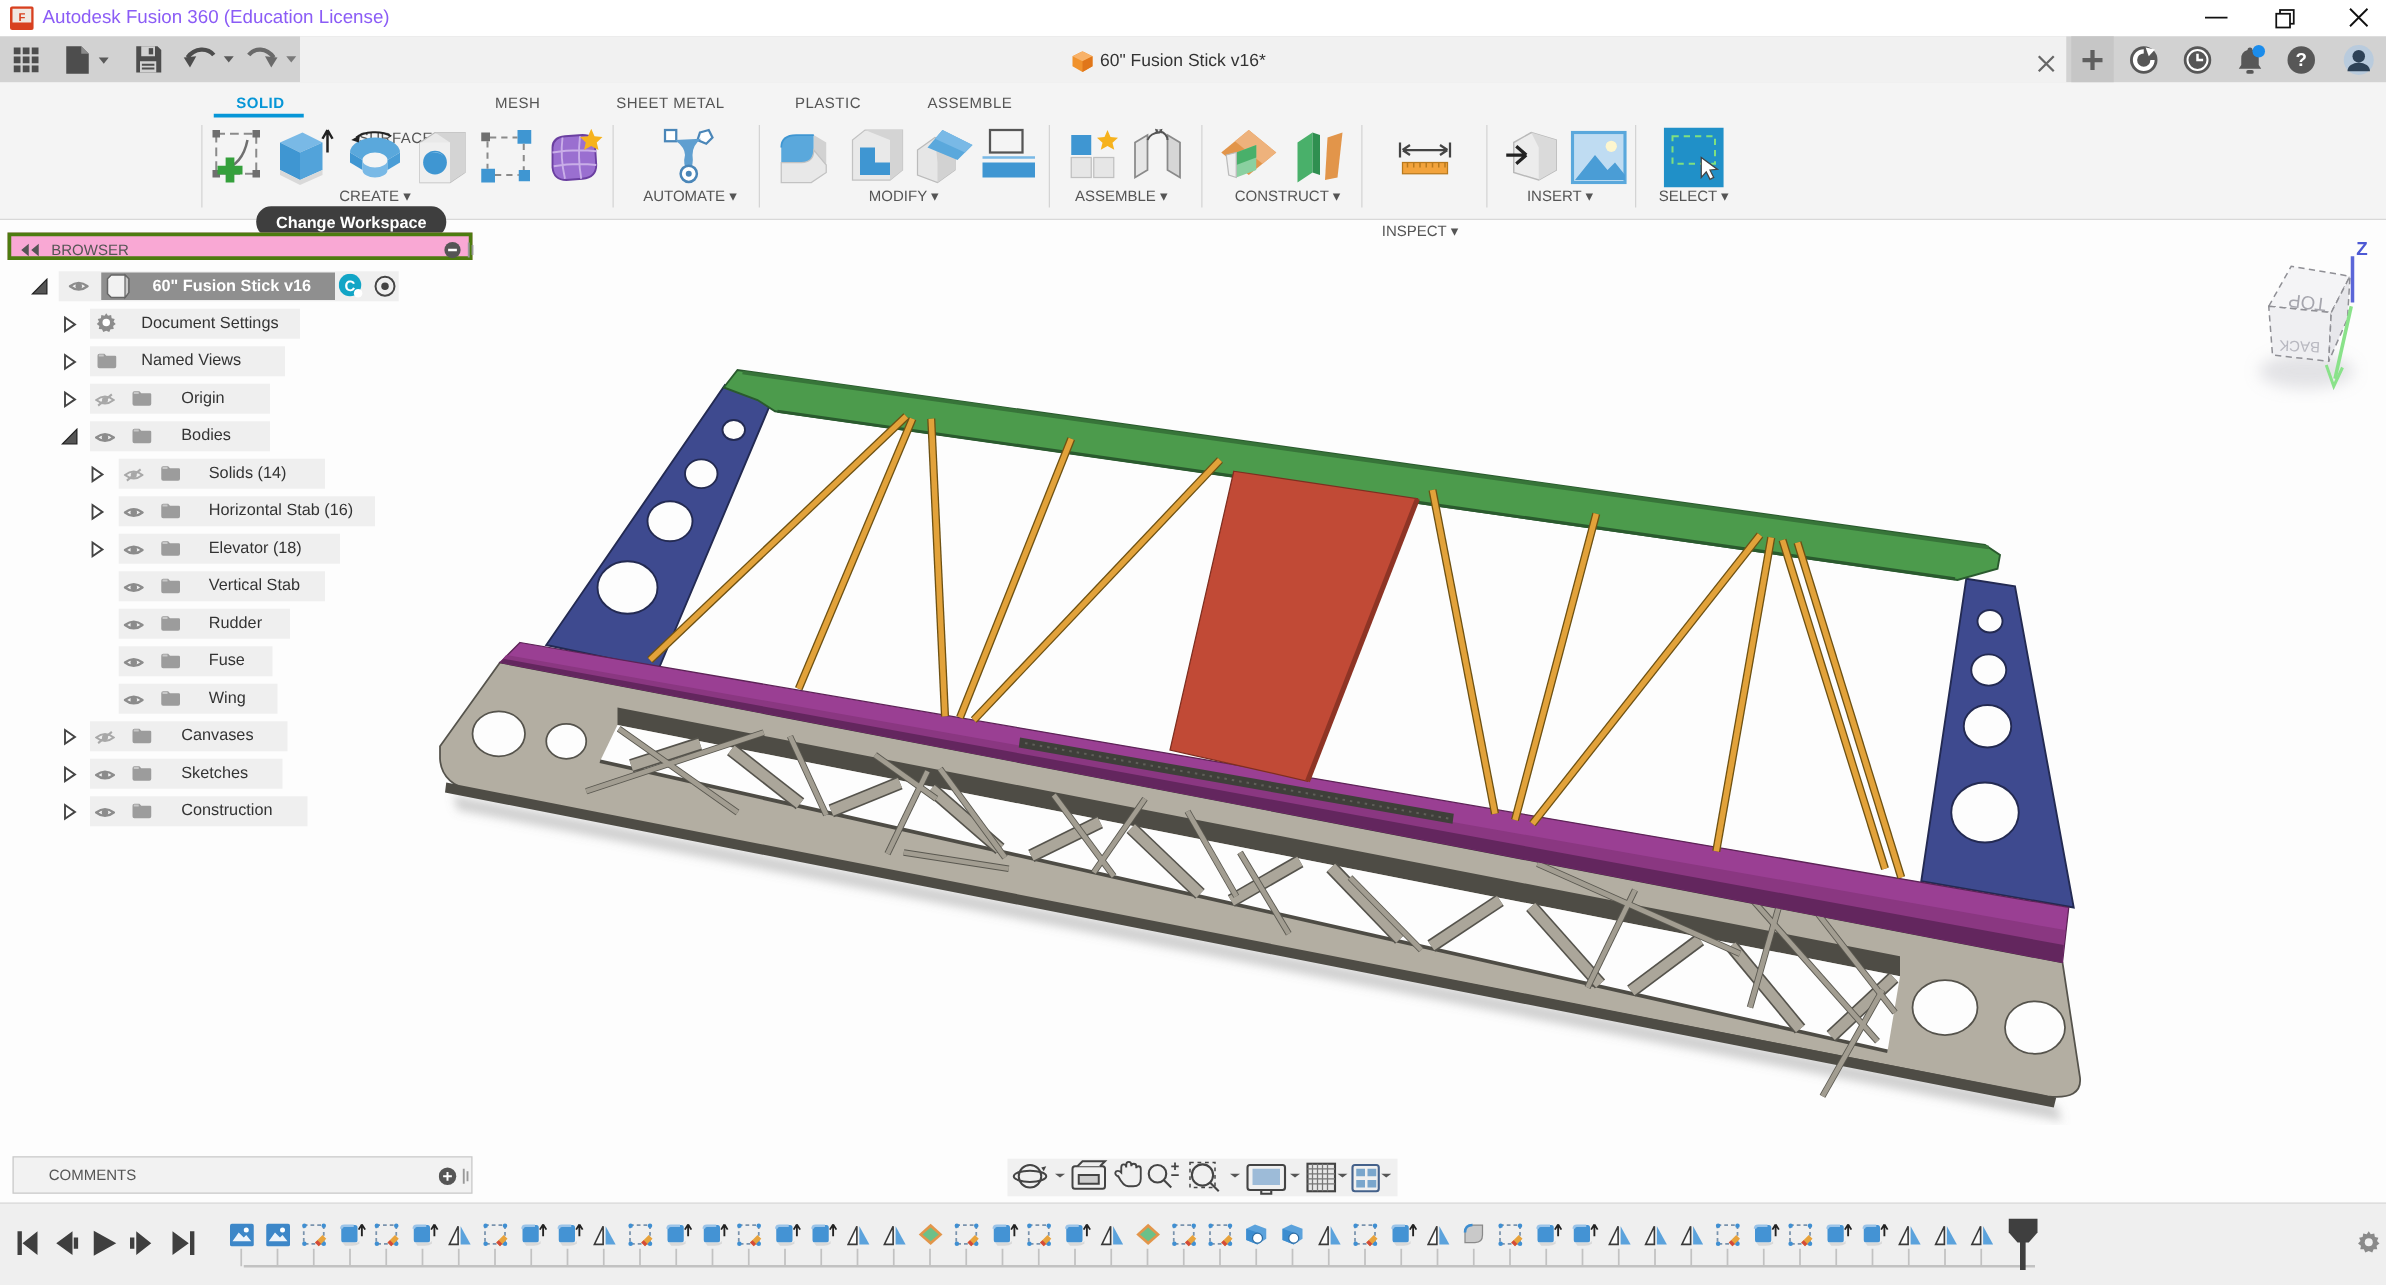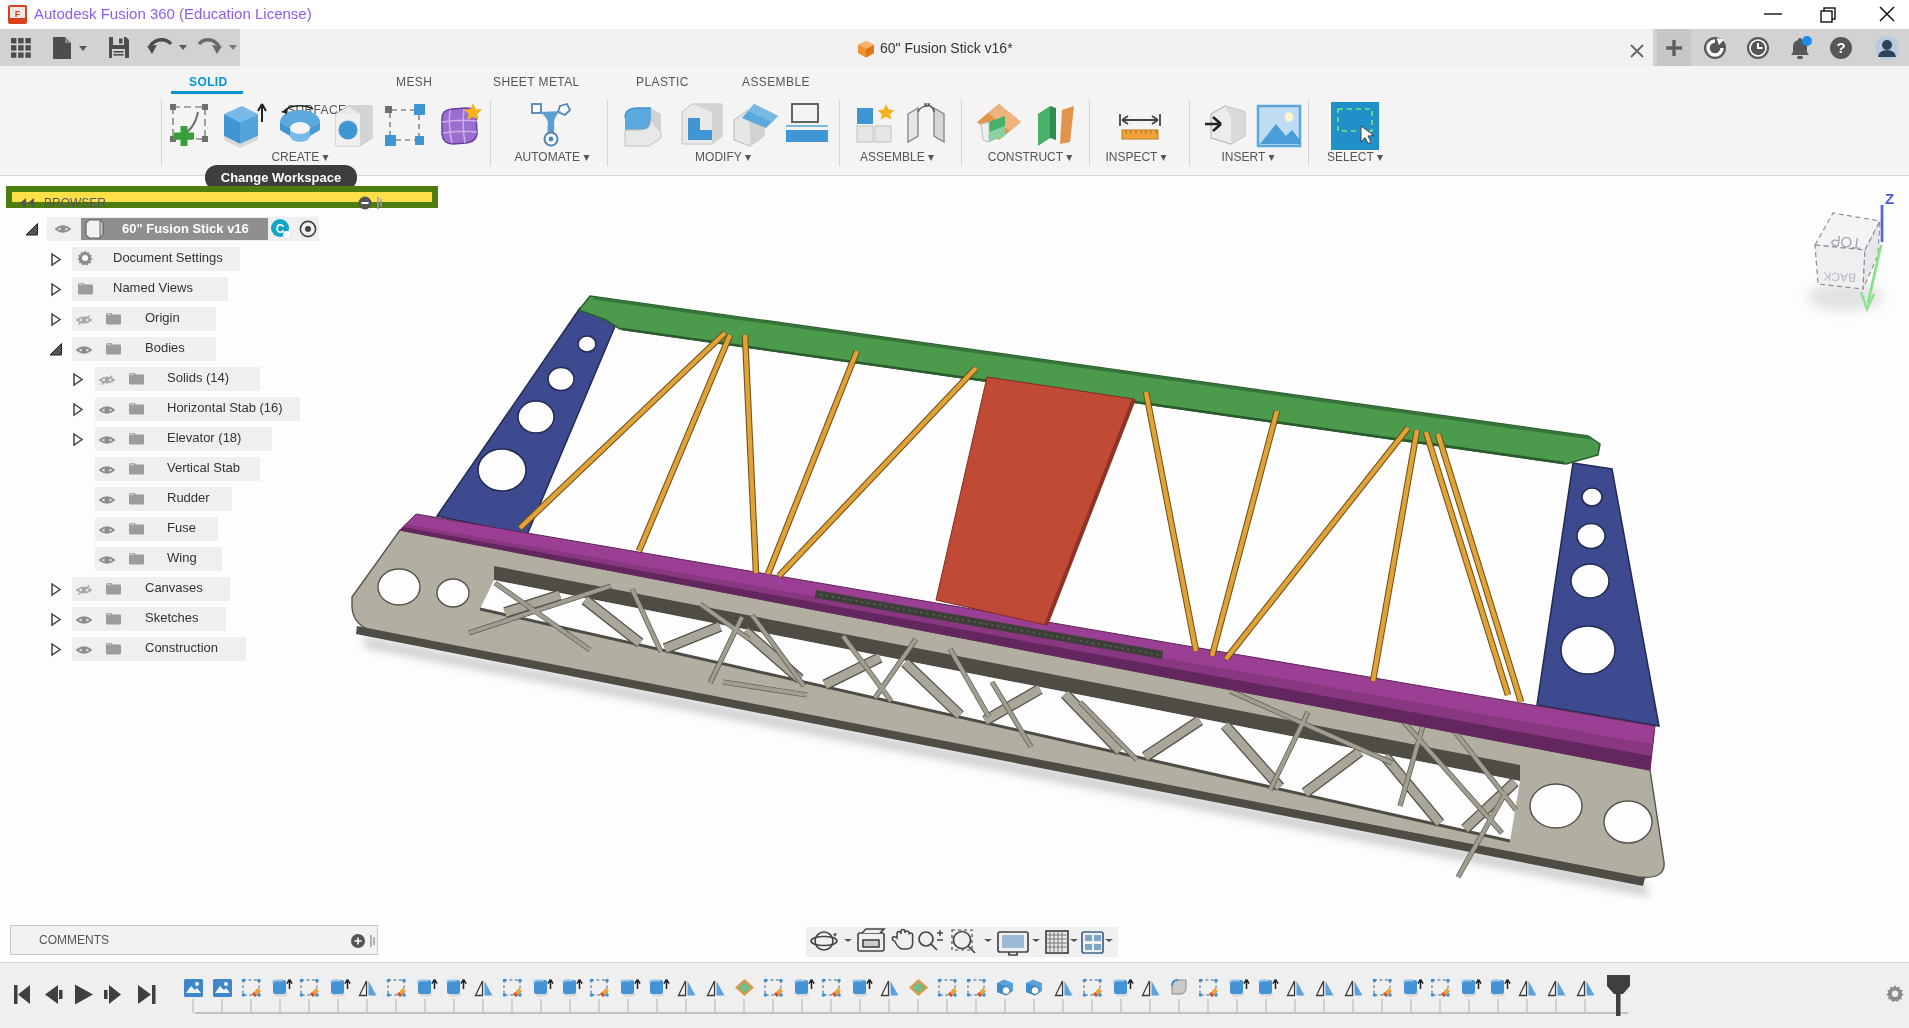--- a/index.html
+++ b/index.html
@@ -17,21 +17,21 @@
 #ribbon{position:absolute;left:0;top:66px;width:1909px;height:110px;background:#f4f4f4;border-bottom:1px solid #d8d8d8;}
 .rtab{position:absolute;top:9px;font-size:12px;color:#555;letter-spacing:.4px;}
 #designbtn{position:absolute;left:15px;top:14px;width:137px;height:77px;background:#e2e2e2;border-radius:4px;color:#333;font-size:13px;font-weight:bold;text-align:center;line-height:77px;}
 .rlabel{position:absolute;top:84px;font-size:12px;color:#555;text-align:center;white-space:nowrap;}
 .rsep{position:absolute;top:34px;width:1px;height:66px;background:#d4d4d4;}
 .ricon{position:absolute;top:36px;}
 
 #tooltip{position:absolute;left:205px;top:165px;width:152px;height:25px;background:#3e3e3e;border-radius:12px;color:#fff;font-size:13px;font-weight:bold;text-align:center;line-height:25px;}
 
 #browser{position:absolute;left:0;top:176px;width:385px;height:500px;}
-#bheader{position:absolute;left:6px;top:10px;width:432px;height:22px;background:#fde047;border:6px solid #4d7c0f;color:#555;font-size:12px;}
+#bheader{position:absolute;left:6px;top:10px;width:372px;height:22px;background:#f9a8d4;border:3px solid #4d7c0f;color:#555;font-size:12px;}
 .brow{position:absolute;height:24px;background:#efefef;}
 .btext{position:absolute;top:4px;font-size:13px;color:#333;white-space:nowrap;}
 
 #comments{position:absolute;left:10px;top:925px;width:368px;height:30px;background:#f2f2f2;border:1px solid #c9c9c9;color:#555;font-size:12px;}
 #navbar{position:absolute;left:806px;top:927px;width:312px;height:30px;background:#f0f0f0;}
 #timeline{position:absolute;left:0;top:962px;width:1909px;height:66px;background:#efefef;border-top:1px solid #d9d9d9;}
 </style>
 </head>
 <body>
 <div id="app">
@@ -135,21 +135,21 @@
     <div class="rtab" style="left:287px;margin-top:28px;">SURFACE</div>
     <div class="rtab" style="left:396px;">MESH</div>
     <div class="rtab" style="left:493px;">SHEET METAL</div>
     <div class="rtab" style="left:636px;">PLASTIC</div>
     <div class="rtab" style="left:742px;">ASSEMBLE</div>
     <div class="rlabel" style="left:255px;width:90px;">CREATE ▾</div>
     <div class="rlabel" style="left:500px;width:104px;">AUTOMATE ▾</div>
     <div class="rlabel" style="left:680px;width:86px;">MODIFY ▾</div>
     <div class="rlabel" style="left:845px;width:104px;">ASSEMBLE ▾</div>
     <div class="rlabel" style="left:974px;width:112px;">CONSTRUCT ▾</div>
-    <div class="rlabel" style="left:1092px;width:88px;">INSPECT ▾</div>
+    <div class="rlabel" style="left:1092px;width:88px;margin-top:28px;">INSPECT ▾</div>
     <div class="rlabel" style="left:1208px;width:80px;">INSERT ▾</div>
     <div class="rlabel" style="left:1315px;width:80px;">SELECT ▾</div>
     <div class="rsep" style="left:161px;"></div>
     <div class="rsep" style="left:490px;"></div>
     <div class="rsep" style="left:607px;"></div>
     <div class="rsep" style="left:839px;"></div>
     <div class="rsep" style="left:961px;"></div>
     <div class="rsep" style="left:1089px;"></div>
     <div class="rsep" style="left:1189px;"></div>
     <div class="rsep" style="left:1308px;"></div>

